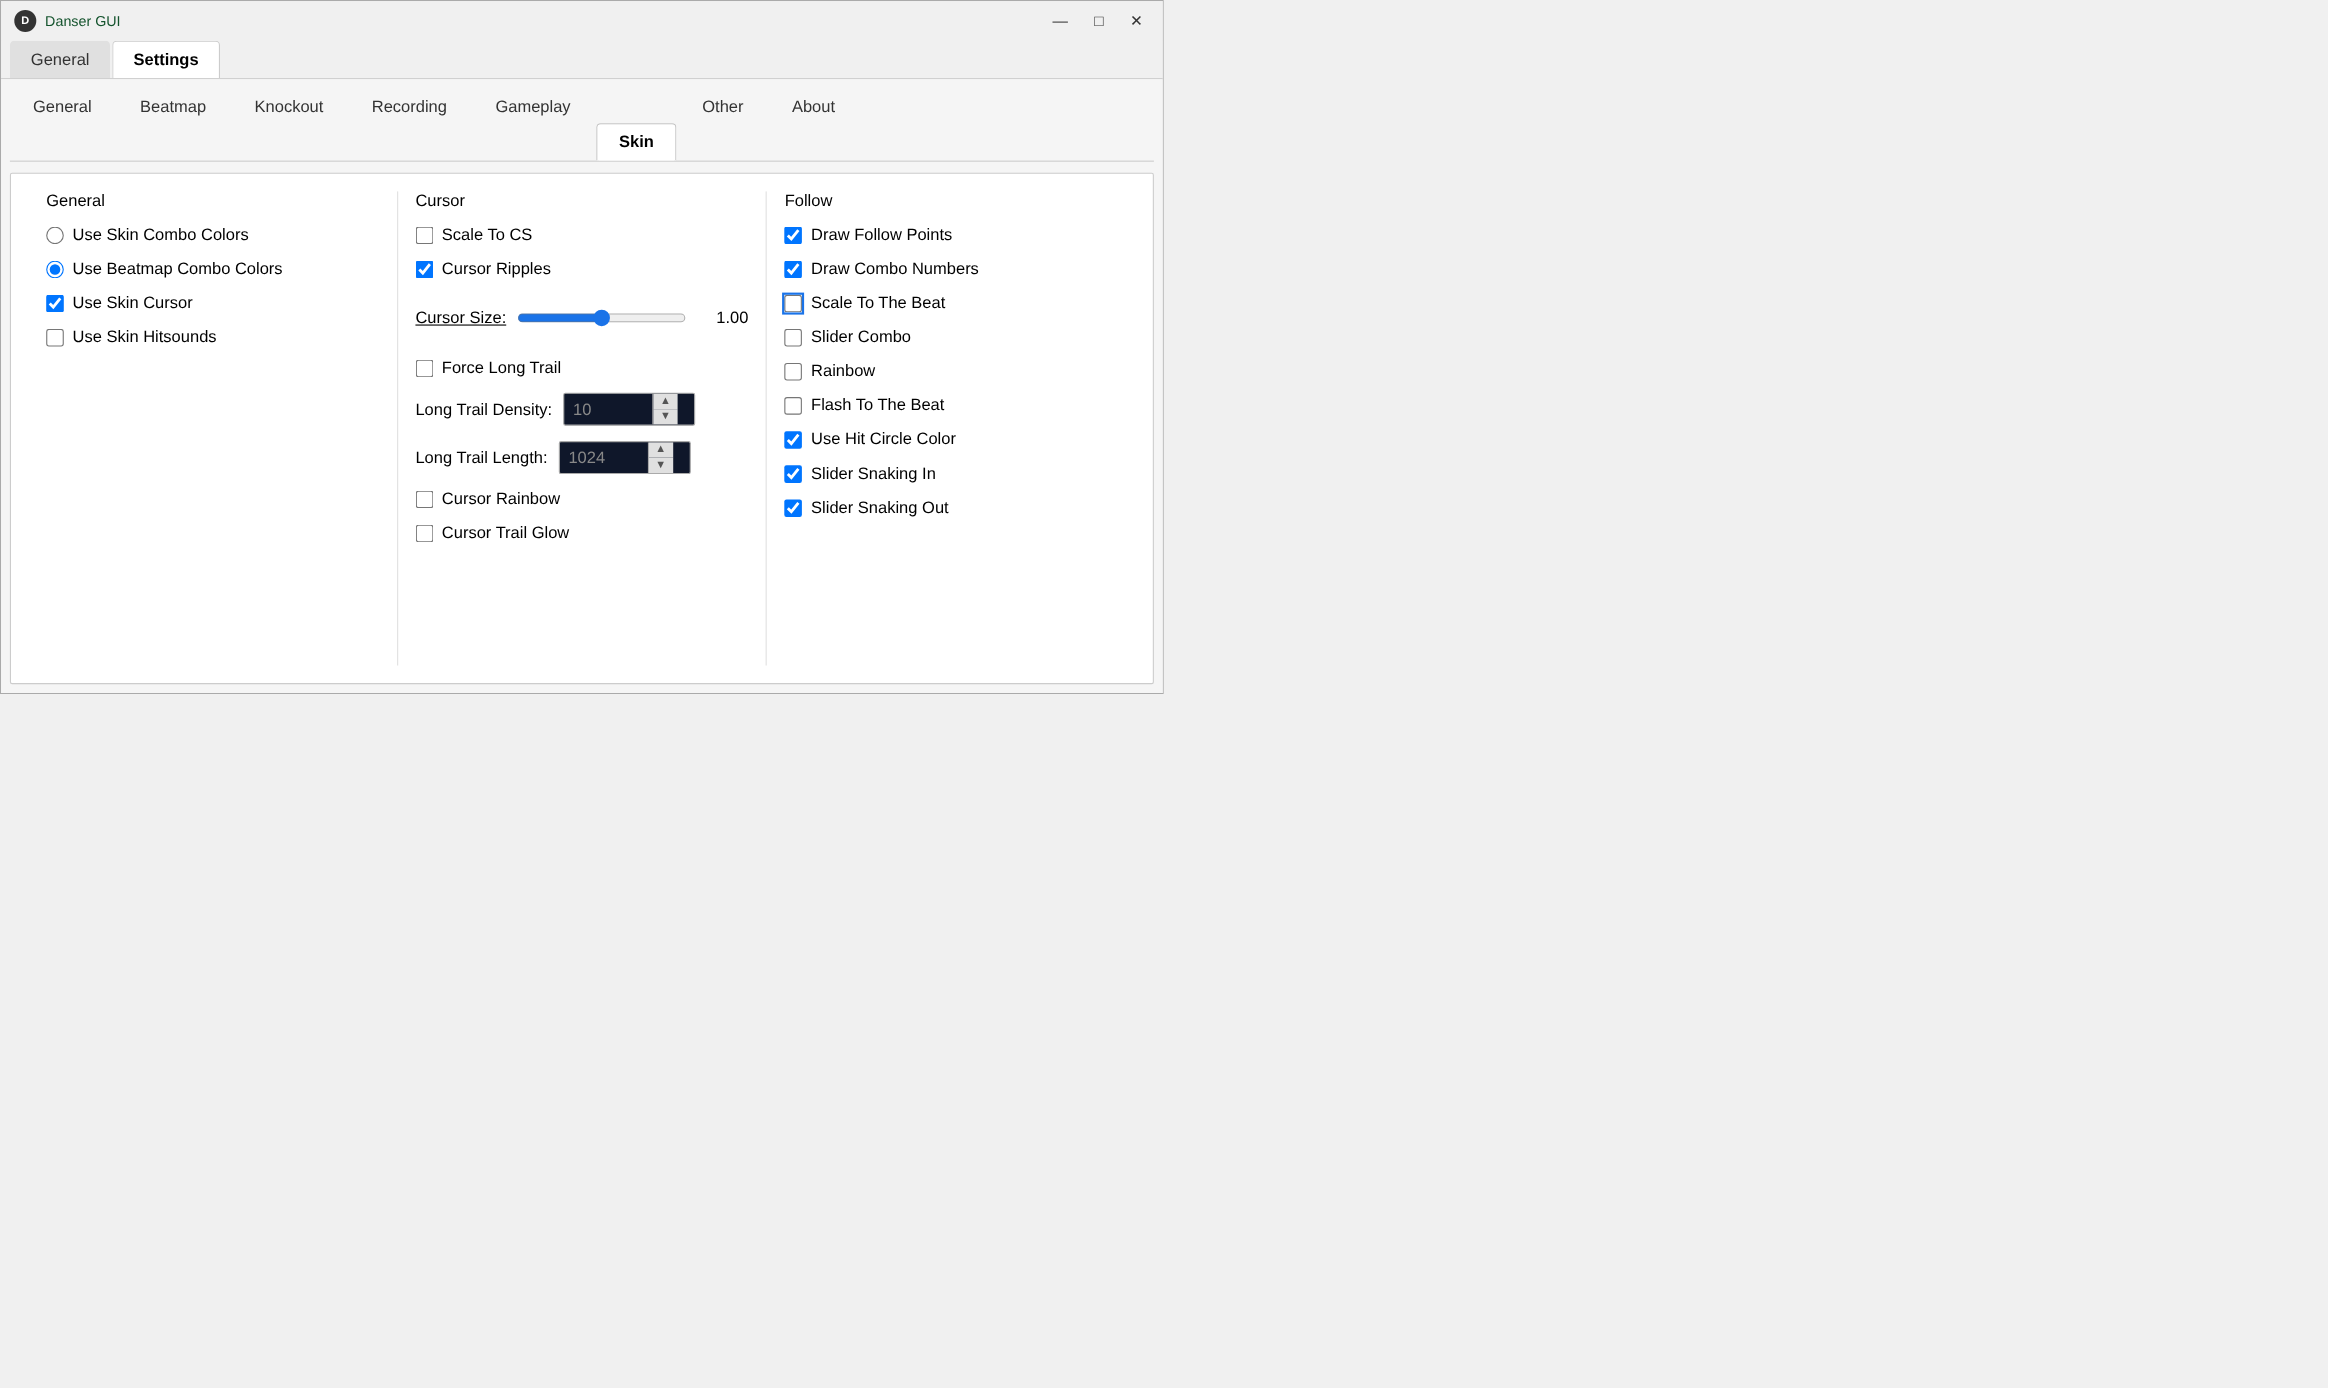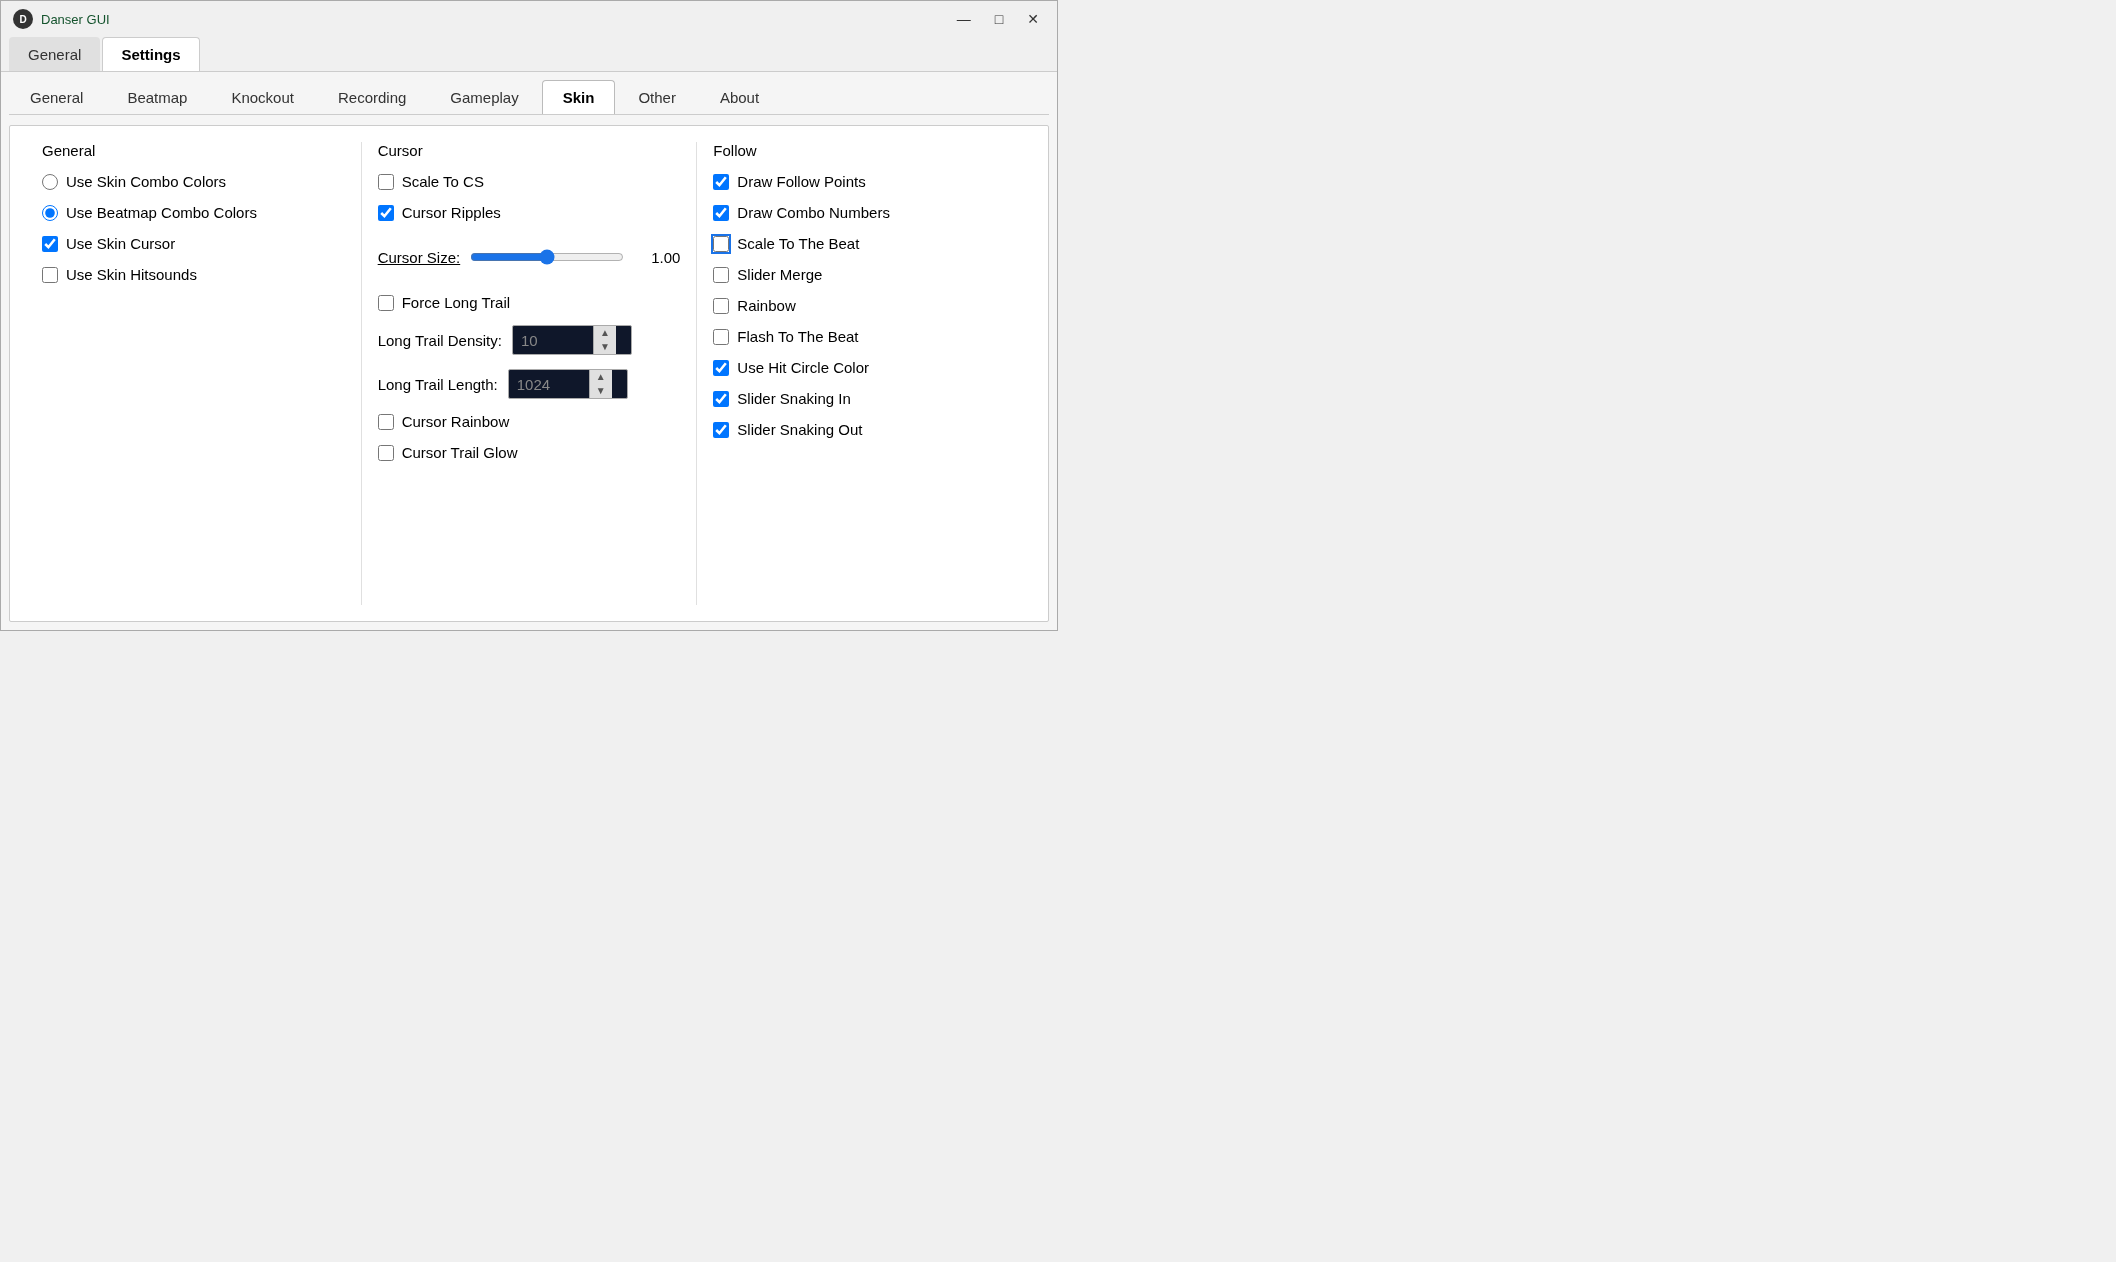--- a/index.html
+++ b/index.html
@@ -114,20 +114,21 @@
       color: #333;
       margin-right: 2px;
     }
     .sub-tab.active {
       background: #fff;
       border-color: #bbb;
       border-bottom-color: #fff;
       font-weight: 600;
       color: #000;
       border-radius: 4px 4px 0 0;
+      margin-top: 32px;
     }
 
     .content-area {
       flex: 1;
       background: #fff;
       border: 1px solid #ccc;
       border-radius: 2px;
       display: flex;
       padding: 16px;
       gap: 0;
@@ -415,21 +416,21 @@
         <div class="option-row">
           <label>
             <input type="checkbox" class="cb-blue" style="outline: rgb(26, 115, 232) solid 2px; accent-color: rgb(26, 115, 232);">
             <span>Scale To The Beat</span>
           </label>
         </div>
 
         <div class="option-row">
           <label>
             <input type="checkbox" style="">
-            <span>Slider Merge</span>
+            <span>Slider Combo</span>
           </label>
         </div>
 
         <div class="option-row">
           <label>
             <input type="checkbox" style="">
             <span>Rainbow</span>
           </label>
         </div>
 

